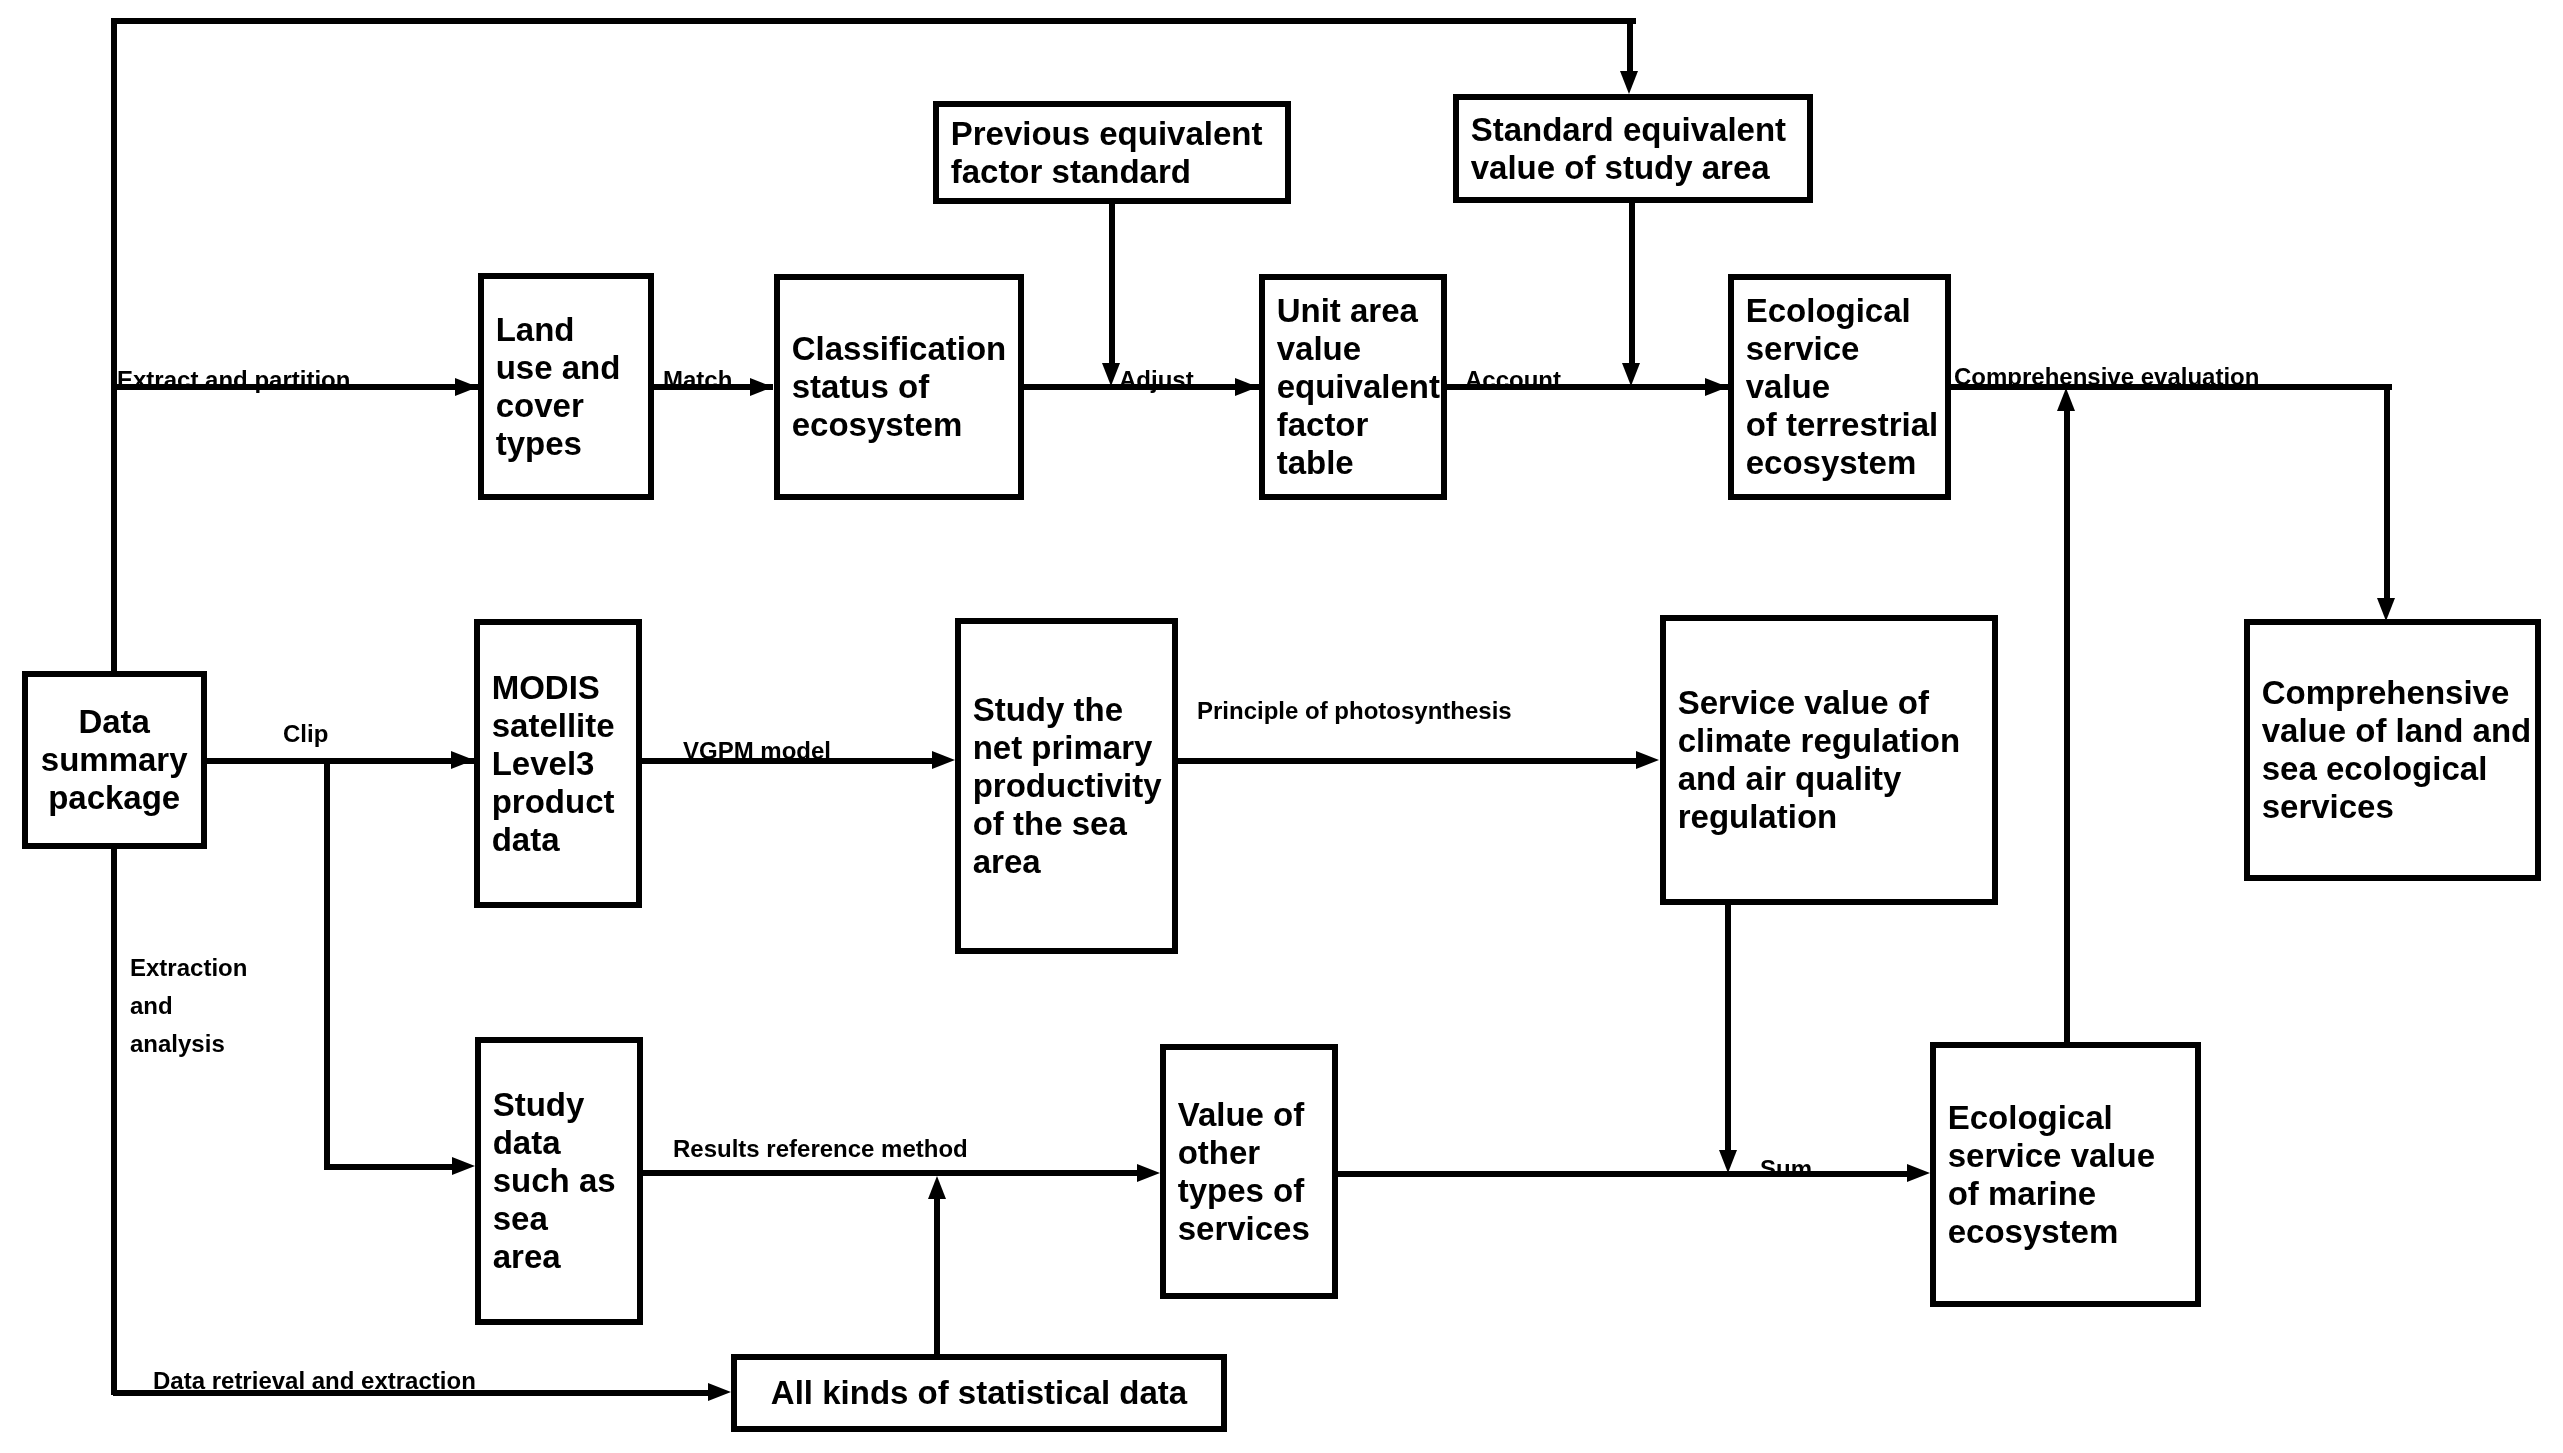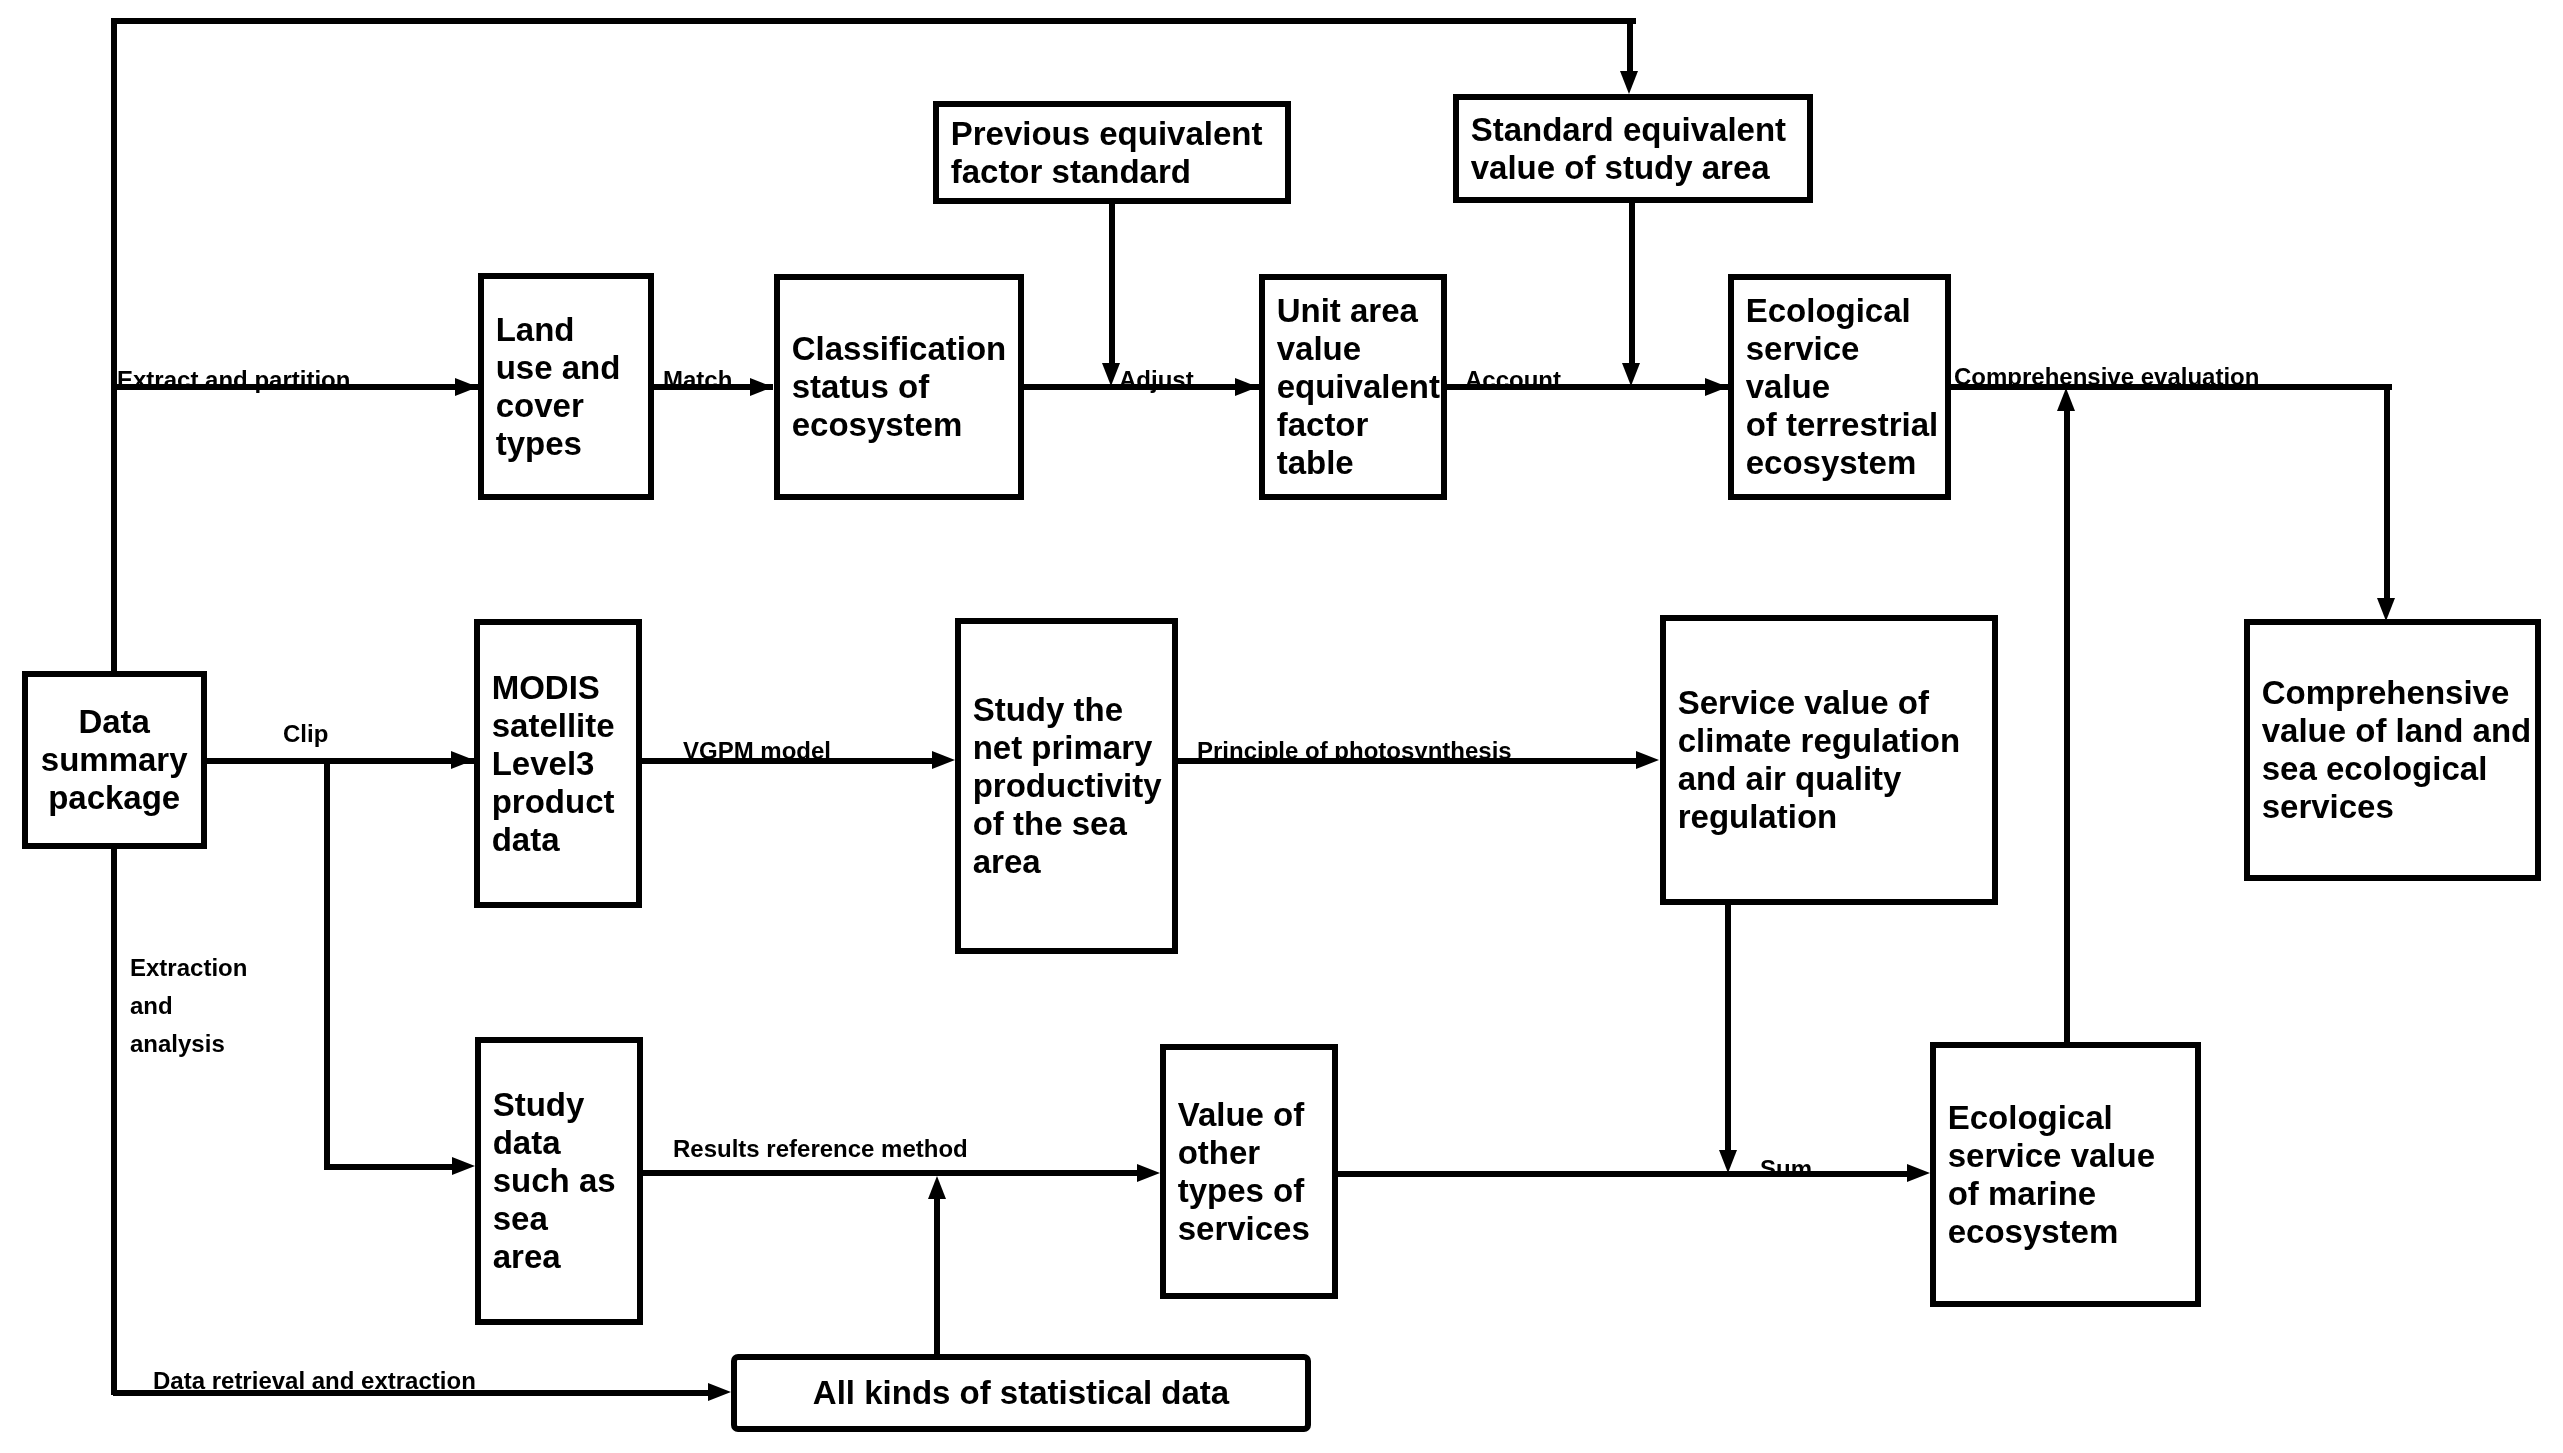--- a/index.html
+++ b/index.html
@@ -172,32 +172,32 @@
 other
 types of
 services</span>
   </div>
   <div class="box" style="left:1930px;top:1042px;width:271px;height:265px;">
     <span class="txt">Ecological
 service value
 of marine
 ecosystem</span>
   </div>
-  <div class="box center" style="left:731px;top:1354px;width:580px;height:78px;border-radius:7px;">
+  <div class="box center" style="left:731px;top:1354px;width:496px;height:78px;">
     <span class="txt">All kinds of statistical data</span>
   </div>
 
   <div class="lbl" style="left:117px;top:333px;">Extract and  partition</div>
   <div class="lbl" style="left:663px;top:333px;">Match</div>
   <div class="lbl" style="left:1119px;top:333px;">Adjust</div>
   <div class="lbl" style="left:1465px;top:333px;">Account</div>
   <div class="lbl" style="left:1954px;top:330px;">Comprehensive evaluation</div>
   <div class="lbl" style="left:283px;top:687px;">Clip</div>
   <div class="lbl" style="left:683px;top:704px;">VGPM model</div>
-  <div class="lbl" style="left:1197px;top:704px;text-decoration:underline;">Principle of photosynthesis</div>
+  <div class="lbl" style="left:1197px;top:664px;">Principle of photosynthesis</div>
   <div class="lbl" style="left:130px;top:921px;">Extraction
 and
 analysis</div>
   <div class="lbl" style="left:673px;top:1102px;">Results reference method</div>
   <div class="lbl" style="left:1760px;top:1122px;">Sum</div>
   <div class="lbl" style="left:153px;top:1334px;">Data retrieval and extraction</div>
 
 </div>
 
 

